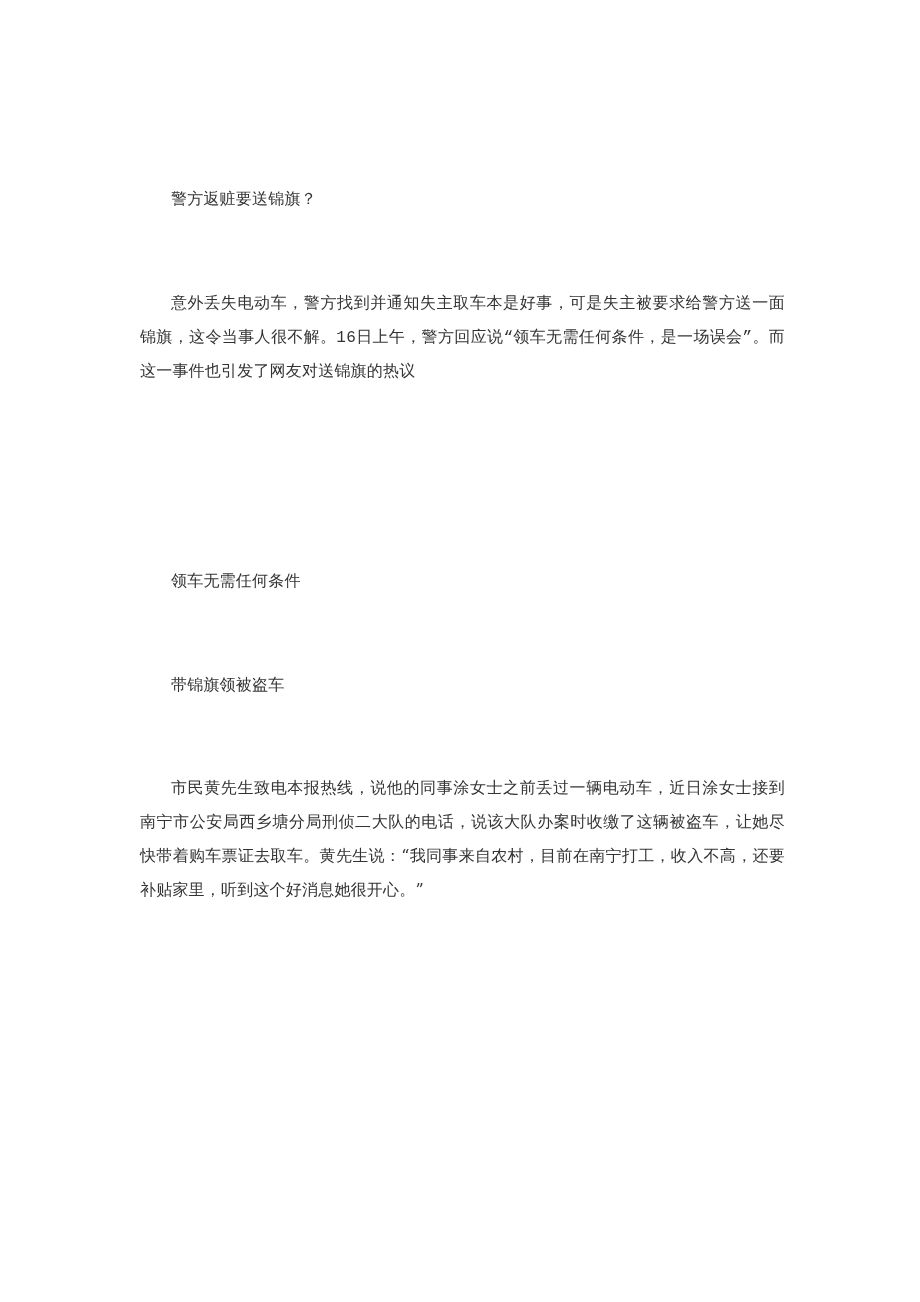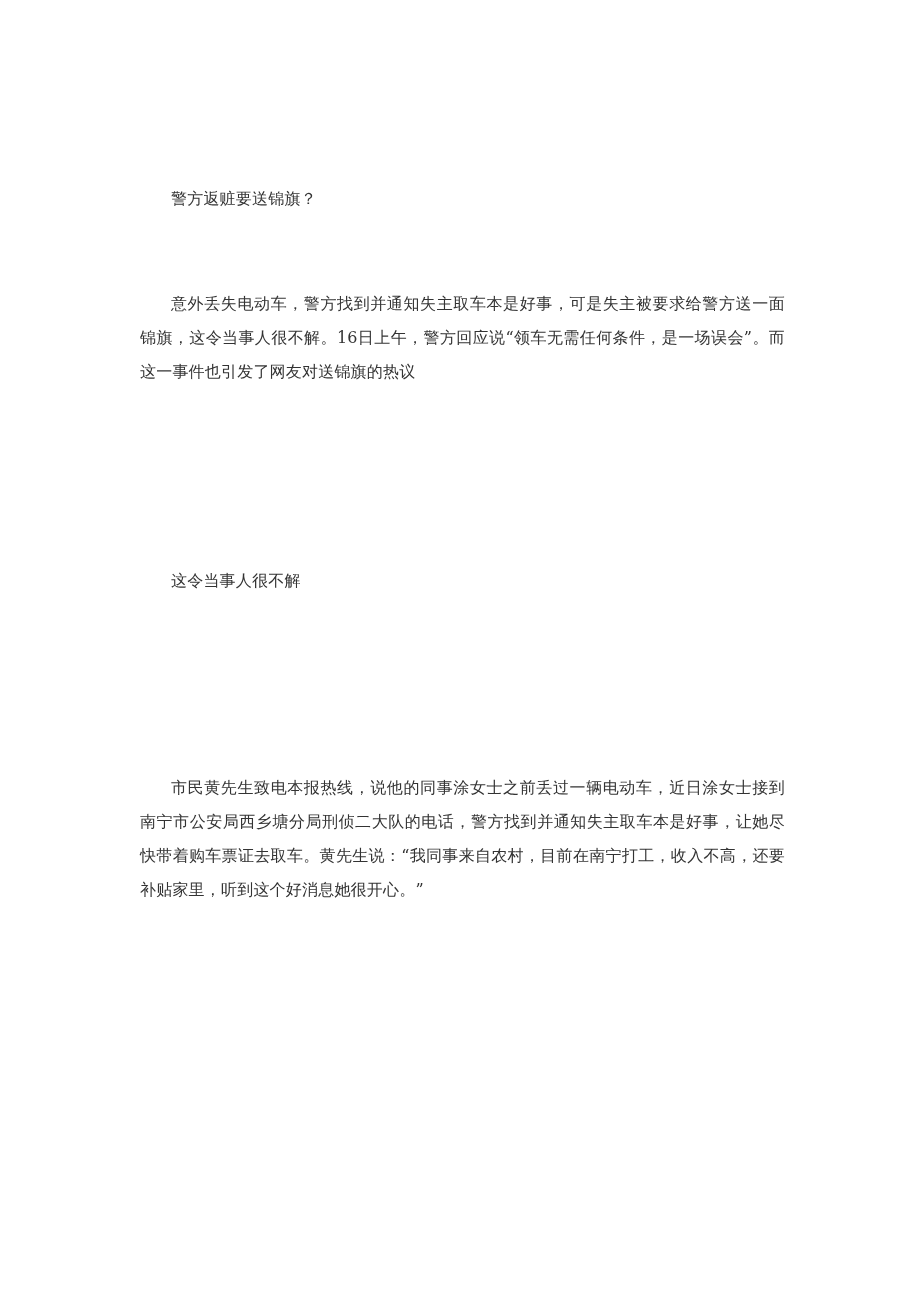--- a/index.html
+++ b/index.html
@@ -13,16 +13,17 @@
     position: absolute; left: 140px; width: 645px;
     font-size: 16px; line-height: 34px; letter-spacing: 0.2px;
     text-indent: 31px; margin: 0; text-align: justify;
   }
 </style>
 </head>
 <body>
 
 <div class="page">
   <p class="p" style="top:182px;">警方返赃要送锦旗？</p>
-  <p class="p" style="top:287px;">意外丢失电动车，警方找到并通知失主取车本是好事，可是失主被要求给警方送一面锦旗，这令当事人很不解。16日上午，警方回应说“领车无需任何条件，是一场误会”。而这一事件也引发了网友对送锦旗的热议</p>
-  <p class="p" style="top:564px;">这令当事人很不解</p>
-  <p class="p" style="top:771px;">市民黄先生致电本报热线，说他的同事涂女士之前丢过一辆电动车，近日涂女士接到南宁市公安局西乡塘分局刑侦二大队的电话，警方找到并通知失主取车本是好事，让她尽快带着购车票证去取车。黄先生说：“我同事来自农村，目前在南宁打工，收入不高，还要补贴家里，听到这个好消息她很开心。”</p>
+  <p class="p" style="top:287px;font-family:Liberation Mono, monospace;">意外丢失电动车，警方找到并通知失主取车本是好事，可是失主被要求给警方送一面锦旗，这令当事人很不解。16日上午，警方回应说“领车无需任何条件，是一场误会”。而这一事件也引发了网友对送锦旗的热议</p>
+  <p class="p" style="top:564px;">领车无需任何条件</p>
+  <p class="p" style="top:668px;">带锦旗领被盗车</p>
+  <p class="p" style="top:771px;">市民黄先生致电本报热线，说他的同事涂女士之前丢过一辆电动车，近日涂女士接到南宁市公安局西乡塘分局刑侦二大队的电话，说该大队办案时收缴了这辆被盗车，让她尽快带着购车票证去取车。黄先生说：“我同事来自农村，目前在南宁打工，收入不高，还要补贴家里，听到这个好消息她很开心。”</p>
 </div>
 
 </body></html>

